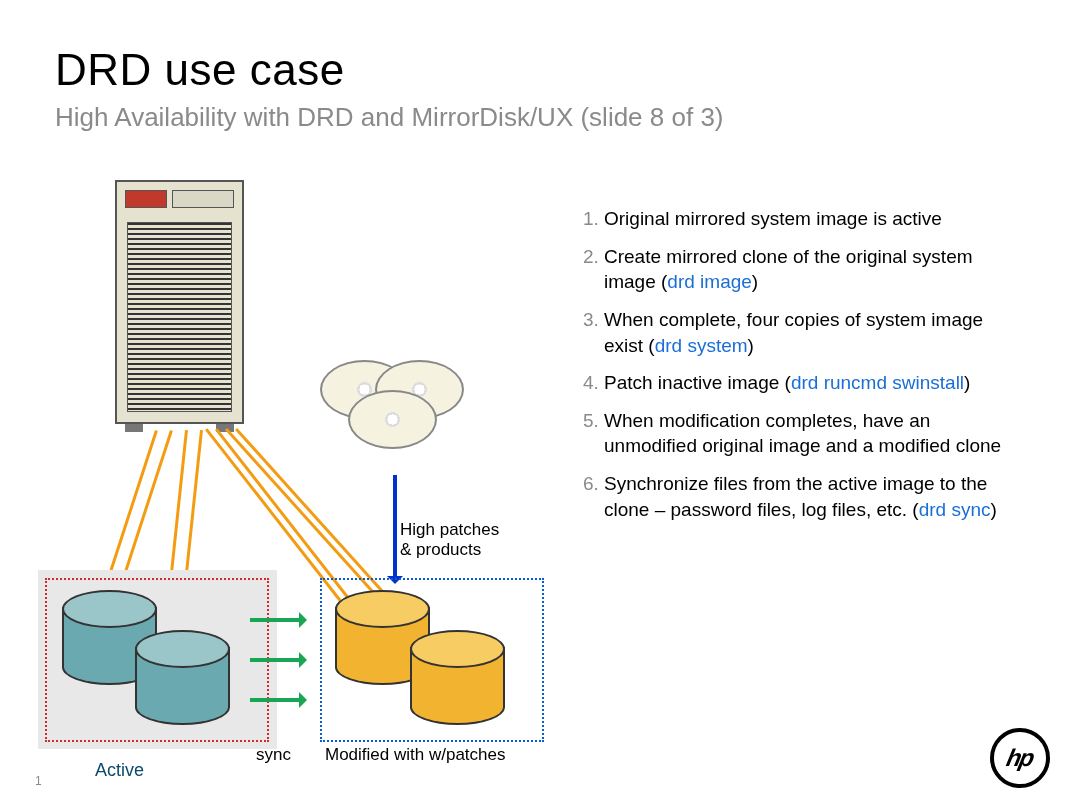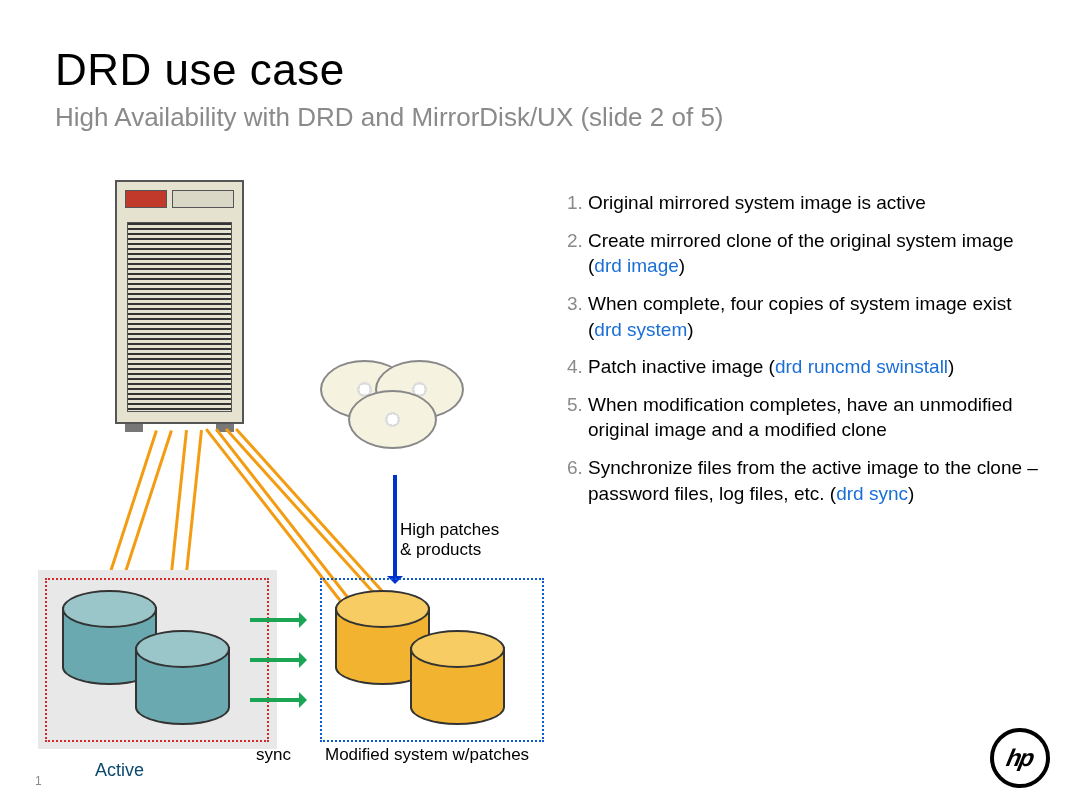--- a/index.html
+++ b/index.html
@@ -34,34 +34,34 @@
   .garrow::after{content:"";position:absolute;right:-12px;top:-6px;border:8px solid transparent;border-left-color:#1aa555}
   
   .barrow{position:absolute;width:4px;background:#0033cc}
   .barrow::after{content:"";position:absolute;left:-6px;bottom:-12px;border:8px solid transparent;border-top-color:#0033cc}
   
   .lbl{position:absolute;font-size:18px}
   .lbl.red{color:#0c4a6e}
   .lbl.small{font-size:17px}
   
   .list{position:absolute;left:560px;top:190px;right:40px}
-  .list ol{margin:0;padding-left:28px}
+  .list ol{margin:16px;padding-left:28px}
   .list li{font-size:19px;line-height:1.35;margin-bottom:12px;color:#000}
   .list li::marker{color:#8a8a8a}
   .cmd{color:#1a6ed8}
   
   .pagenum{position:absolute;left:35px;bottom:22px;font-size:12px;color:#8a8a8a}
   .logo{position:absolute;right:30px;bottom:22px;width:52px;height:52px;border:4px solid #000;border-radius:50%;display:flex;align-items:center;justify-content:center;font-family:Arial;font-style:italic;font-weight:700;font-size:24px;letter-spacing:-2px;color:#000}
   .logo span{transform:skewX(-12deg)}
 </style>
 </head>
 <body>
 
 <div class="title">DRD use case</div>
-<div class="subtitle">High Availability with DRD and MirrorDisk/UX (slide 2 of 5)</div>
+<div class="subtitle">High Availability with DRD and MirrorDisk/UX (slide 8 of 3)</div>
 
 <div class="server">
   <div class="top"></div>
     <div class="drive"></div>
     <div class="vents"></div>
   <div class="foot l"></div>
     <div class="foot r"></div>
 </div>
 
 <div class="discs">
@@ -105,21 +105,21 @@
 <div class="cyl gold" style="left:410px;top:630px">
     <div class="body"></div>
     <div class="top"></div>
   </div>
 
 <div class="garrow" style="left:250px;top:618px;width:53px"></div>
 <div class="garrow" style="left:250px;top:658px;width:53px"></div>
 <div class="garrow" style="left:250px;top:698px;width:53px"></div>
 
 <div class="lbl small" style="left:256px;top:745px">sync</div>
-<div class="lbl small" style="left:325px;top:745px">Modified system w/patches</div>
+<div class="lbl small" style="left:325px;top:745px">Modified with w/patches</div>
 <div class="lbl red" style="left:95px;top:760px">Active</div>
 
 <div class="list">
   <ol>
     <li><span>Original mirrored system image is active</span></li>
     <li><span>Create mirrored clone of the original system image (</span><span class="cmd">drd image</span><span>)</span></li>
     <li><span>When complete, four copies of system image exist (</span><span class="cmd">drd system</span><span>)</span></li>
     <li><span>Patch inactive image (</span><span class="cmd">drd runcmd swinstall</span><span>)</span></li>
     <li><span>When modification completes, have an unmodified original image and a modified clone</span></li>
     <li><span>Synchronize files from the active image to the clone – password files, log files, etc. (</span><span class="cmd">drd sync</span><span>)</span></li>

